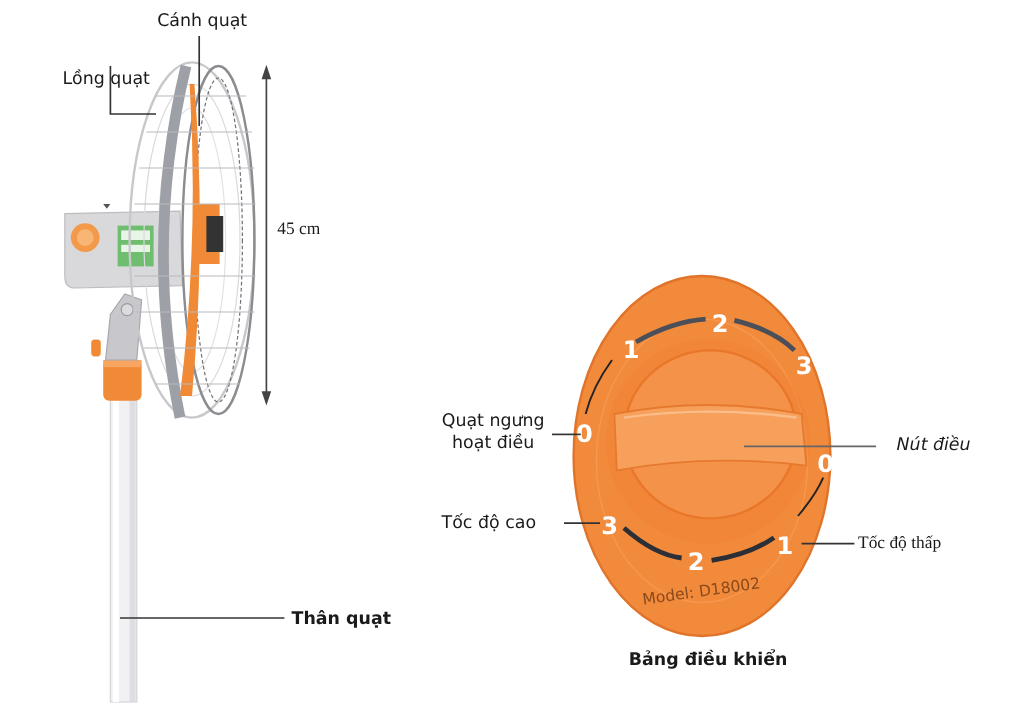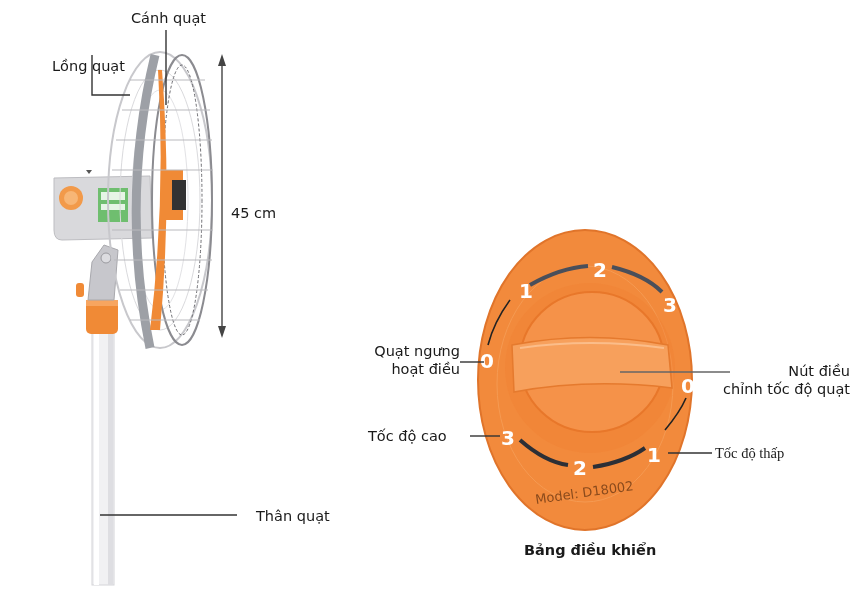--- a/index.html
+++ b/index.html
@@ -1,20 +1,20 @@
 <!DOCTYPE html>
 <html><head>
   <meta charset="utf-8">
   <style>
     * { margin: 0; padding: 0; box-sizing: border-box; }
     html, body { width: 850px; height: 590px; background: #ffffff; overflow: hidden; }
     body { position: relative; font-family: "DejaVu Sans", sans-serif; color: #1a1a1a; }
     .stage { position: absolute; left: 0; top: 0; width: 850px; height: 590px; }
     .label { position: absolute; font-size: 14.5px; line-height: 18px; white-space: nowrap; color: #1a1a1a; }
-    .label.center { text-align: right; }
+    .label.center { text-align: center; }
     svg { position: absolute; left: 0; top: 0; }
   </style>
 </head>
 <body>
 
 <div class="stage">
 
   <svg width="850" height="590" viewBox="0 0 850 590">
 
     <g>
@@ -117,28 +117,27 @@
     <g stroke="#333" stroke-width="1.4" fill="none">
       <line x1="460" y1="362" x2="484" y2="362"></line>
       <line x1="470" y1="436" x2="500" y2="436"></line>
       <line x1="620" y1="372" x2="730" y2="372" stroke="#666"></line>
       <line x1="668" y1="453" x2="712" y2="453"></line>
     </g>
   </svg>
 
   <div class="label" style="left:131px; top:9px;">Cánh quạt</div>
   <div class="label" style="left:52px; top:33px;margin-top:24px;">Lồng quạt</div>
-  <div class="label" style="left:231px; top:204px;">45 cm</div>
-  <div class="label" style="left:256px; top:507px;">Thân quạt</div>
+  <div class="label" style="left:231px; top:182px;font-family:Liberation Serif, serif;">45 cm</div>
+  <div class="label" style="left:243px; top:507px;font-weight:bold;">Thân quạt</div>
 
   <div class="label center" style="left:362px; top:342px; width:98px;">
     <div>Quạt ngưng</div>
     <div>hoạt điều</div>
   </div>
   <div class="label" style="left:368px; top:427px;">Tốc độ cao</div>
-  <div class="label center" style="left:706px; top:362px; width:144px;">
+  <div class="label center" style="left:706px; top:362px; width:144px;font-style:italic;">
     <div>Nút điều</div>
-    <div>chỉnh tốc độ quạt</div>
   </div>
   <div class="label" style="left:715px; top:444px;font-family:Liberation Serif, serif;">Tốc độ thấp</div>
 
   <div class="label" style="left:524px; top:541px;font-weight:bold;">Bảng điều khiển</div>
 </div>
 
 </body></html>

